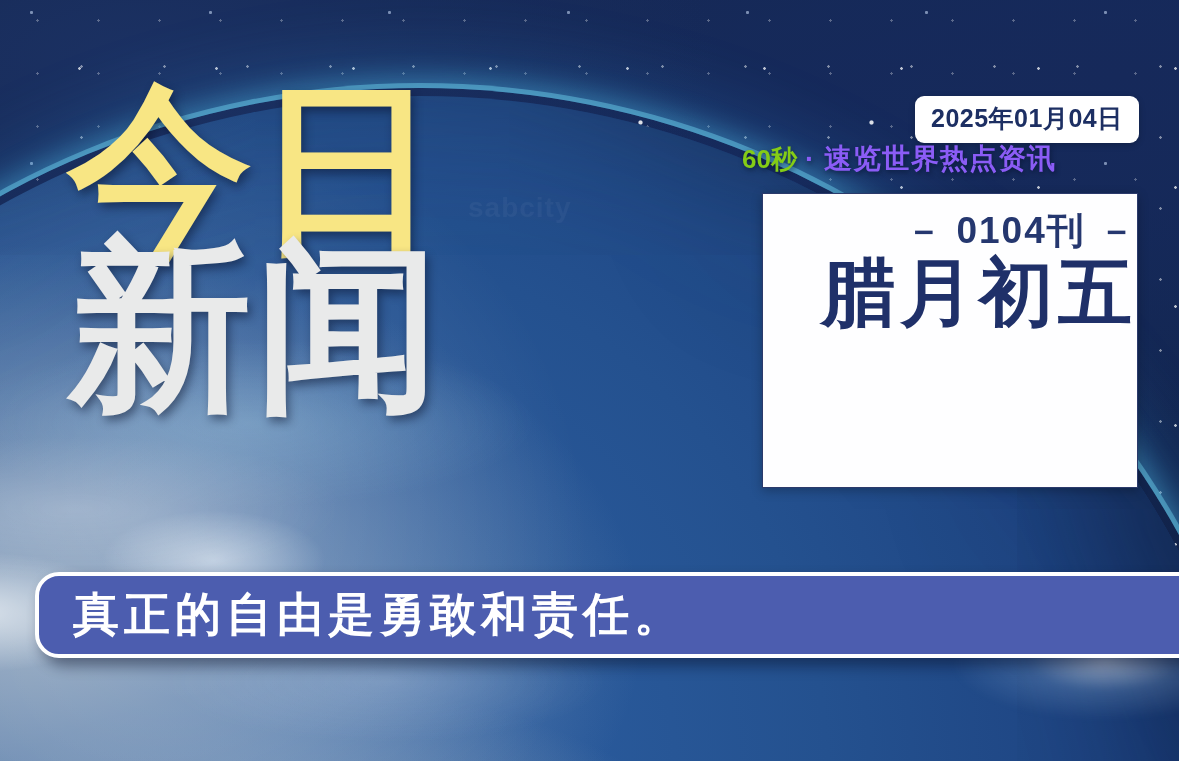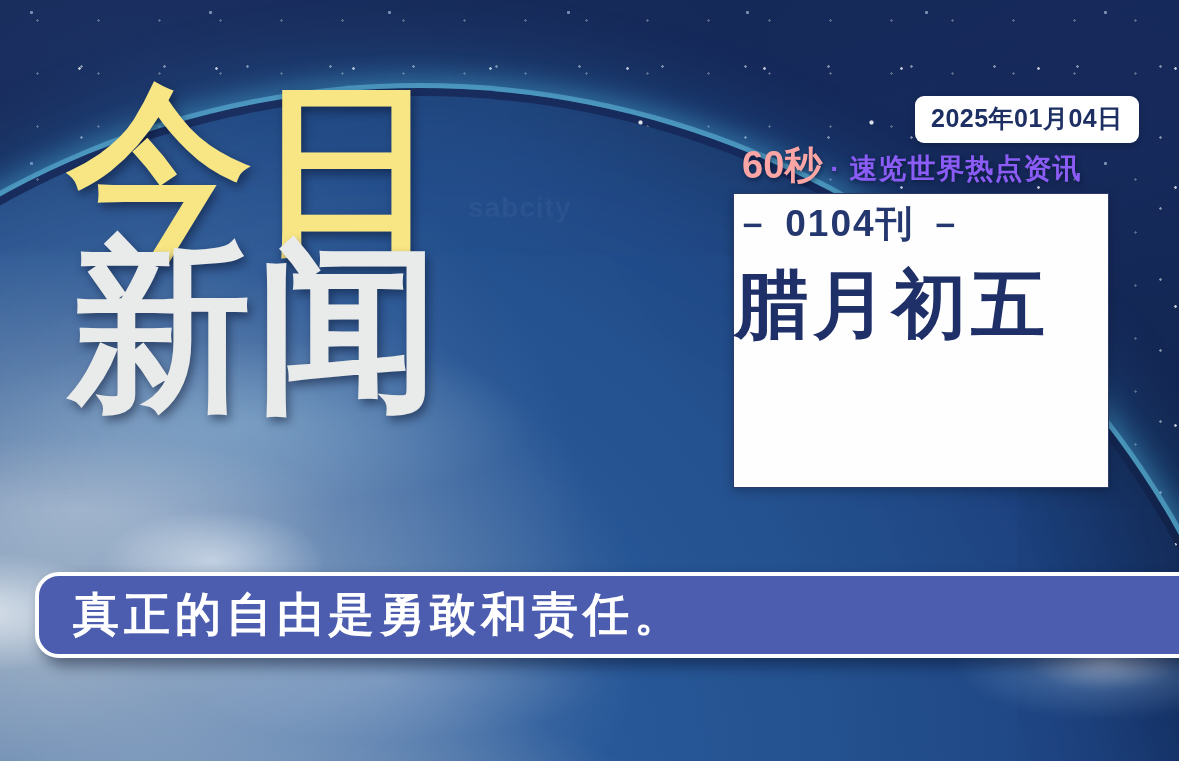--- a/index.html
+++ b/index.html
@@ -161,68 +161,68 @@
 
   
   .tagline {
     position:absolute;
     left:742px; top:140px;
     display:flex; align-items:baseline;
     white-space:nowrap;
     text-shadow:1px 2px 5px rgba(4,12,35,.55);
   }
   .tag-60 {
-    font-size:38px; font-weight:900;
-    color:#fca5a5;
+    font-size:26px; font-weight:900;
+    color:#84cc16;
     letter-spacing:0px;
   }
   .tag-rest {
     font-size:28px; font-weight:800;
     color:#8b5cf6;
     letter-spacing:1px;
     margin-left:8px;
   }
 
   
   .info-card {
     position:absolute;
-    left:733px; top:193px;
+    left:762px; top:193px;
     width:376px; height:295px;
     background:#fefeff;
     border:1px solid #2b3a6b;
     display:flex;
     flex-direction:column;
-    align-items:flex-start;
+    align-items:flex-end;
     justify-content:flex-start;
-    padding-top:5px;
+    padding-top:12px;
     color:#23366f;
     box-shadow:0 3px 10px rgba(0,0,0,.25);
   }
   .card-issue {
     font-size:37px;
     font-weight:800;
     letter-spacing:2px;
     white-space:nowrap;
     color:#25376f;
   }
   .card-weekday {
     margin-top:16px;
     font-size:58px;
     font-weight:900;
     letter-spacing:7px;
     color:#1f3069;
     font-family:"DejaVu Sans","Liberation Sans",sans-serif;
   }
   .card-lunar {
-    margin-top:24px;
+    margin-top:0;
     font-size:74px;
     font-weight:900;
     letter-spacing:5px;
     color:#1f3069;
-    font-family:Liberation Mono, monospace;
+    font-family:Liberation Serif, serif;
     line-height:1.0;
   }
 
   
   .quote-bar {
     position:absolute;
     left:35px; top:572px;
     width:1166px; height:86px;
     background:#4c5daf;
     border:4px solid #ffffff;

